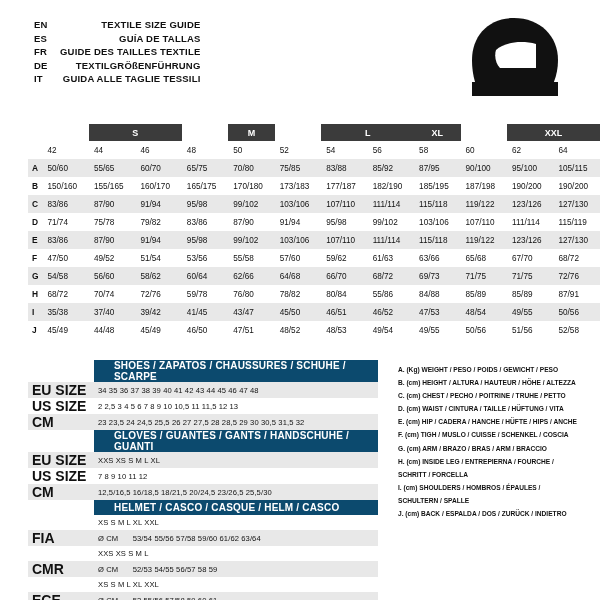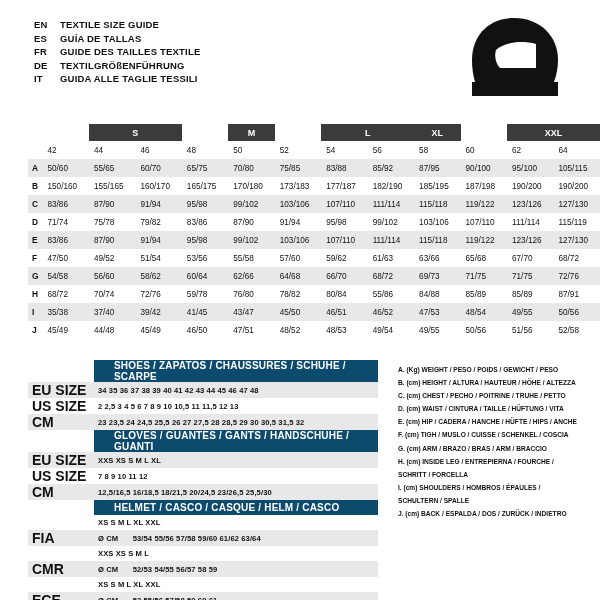--- a/index.html
+++ b/index.html
@@ -8,42 +8,42 @@
     background:#ffffff;
     font-family:"Liberation Sans", sans-serif;
     color:#111;
     position:relative;
     overflow:hidden;
   }
   .page{position:relative;width:600px;height:600px;}
 
   
   .langs{position:absolute;left:34px;top:18px;font-size:9.5px;line-height:13.6px;font-weight:bold;letter-spacing:.2px;}
-  .langs .row{display:flex;}
+  .langs .row{display:flex;justify-content:space-between;}
   .langs .code{width:26px;}
   .langs .name{white-space:nowrap;}
 
   
   .helmet{position:absolute;right:38px;top:16px;}
 
   
   .maintable{position:absolute;left:28px;top:124px;font-size:8.2px;}
   table{border-collapse:collapse;}
   .maintable td{padding:0;height:18px;vertical-align:middle;}
   .maintable .lab{width:14px;font-weight:bold;text-align:left;padding-left:4px;font-size:8.4px;}
   .maintable .cell{width:52px;text-align:left;padding-left:5px;white-space:nowrap;}
   .shade{background:#e8e8e8;}
   .hdr td{height:17px;font-weight:bold;color:#fff;font-size:9px;text-align:center;}
   .hdr .blk{background:#3b3b3b;}
   .hdr .wht{background:#ffffff;color:#111;}
 
   
   .btm{position:absolute;left:28px;top:360px;font-size:7.6px;width:350px;}
   .btm table{width:350px;}
-  .btm td{height:15px;padding:0;vertical-align:middle;font-weight:bold;}
+  .btm td{height:15px;padding:0;vertical-align:middle;}
   .btm .sect{background:#0c4a6e;color:#fff;font-weight:bold;font-size:10px;padding-left:20px;letter-spacing:.2px;}
   .btm .rowlab{width:62px;font-weight:bold;padding-left:4px;font-size:14px;}
   .btm .vals{padding-left:4px;letter-spacing:.1px;}
 
   
   .legend{position:absolute;left:398px;top:364px;width:190px;font-size:6.6px;line-height:11.6px;font-weight:bold;}
   .legend div{margin-bottom:1.5px;}
 </style>
 </head>
 <body>

